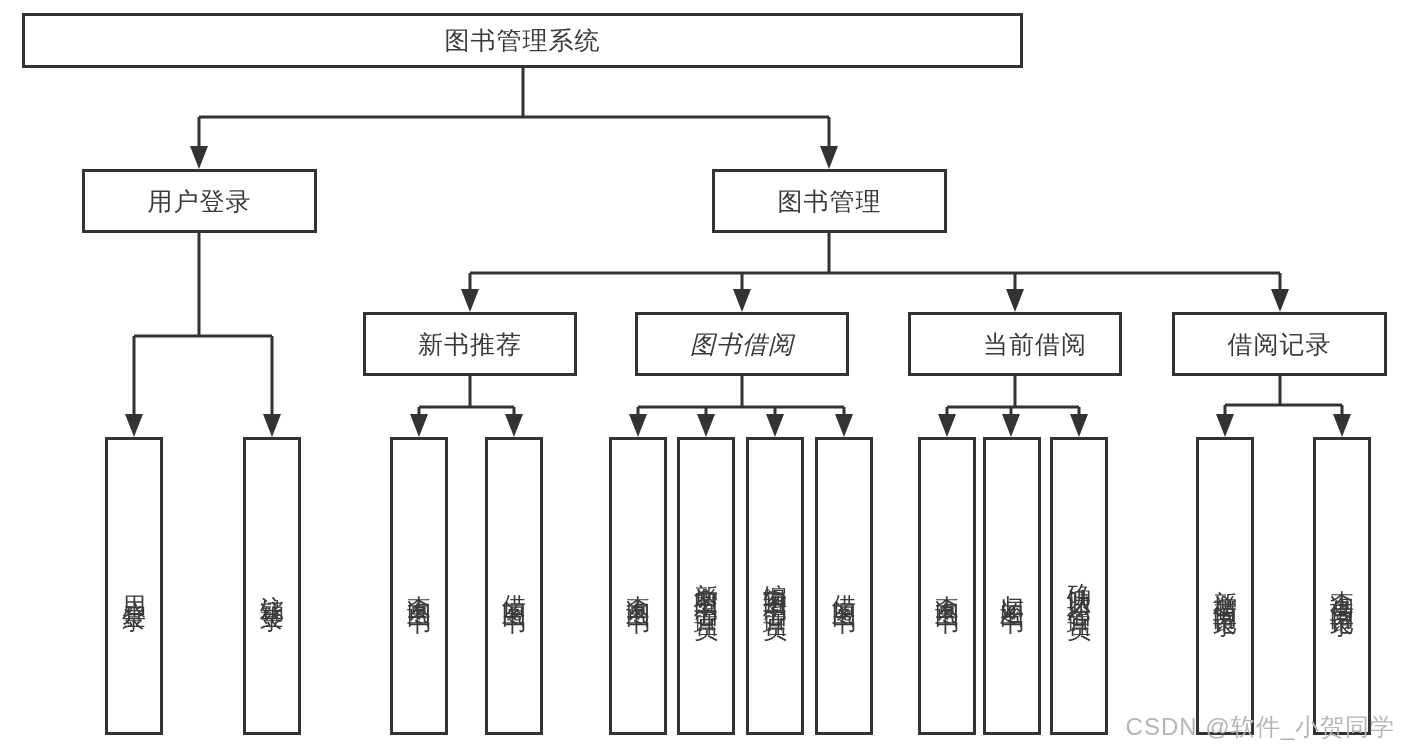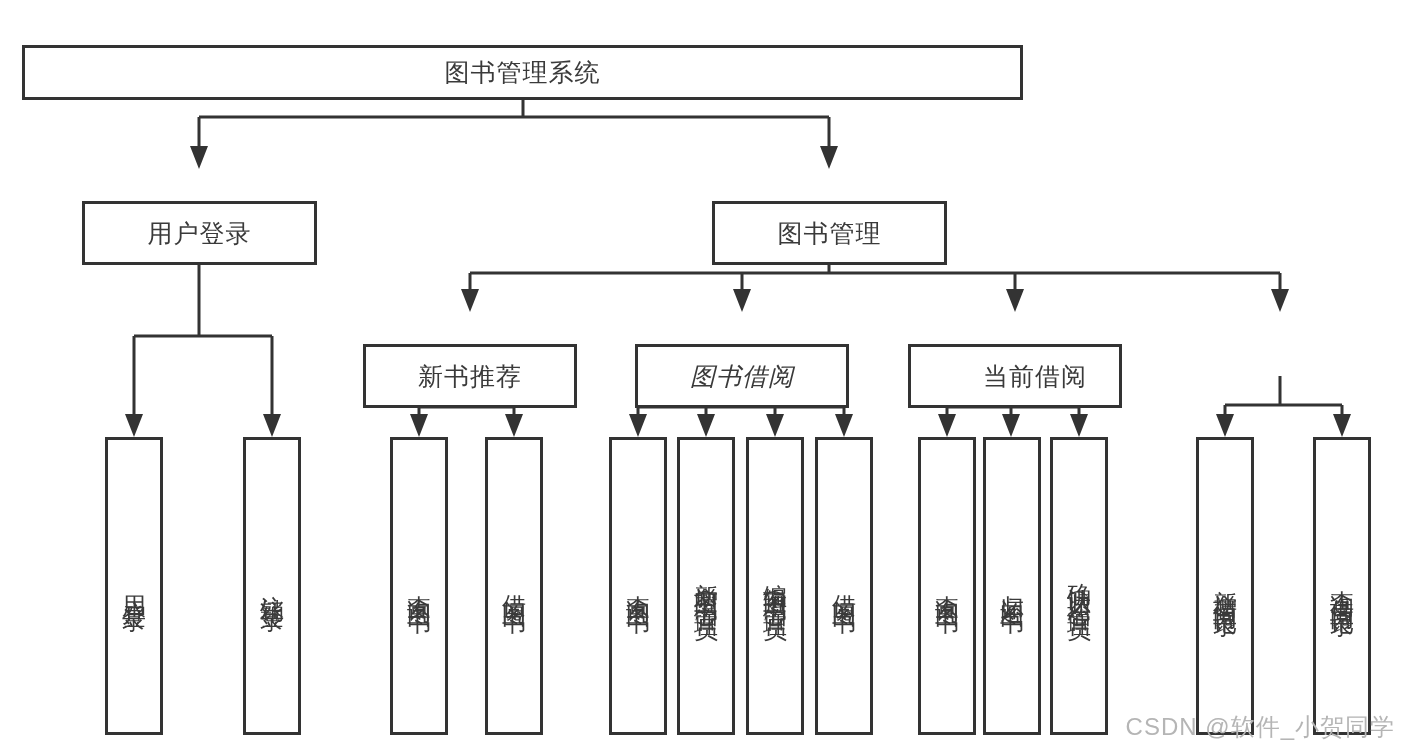--- a/index.html
+++ b/index.html
@@ -19,21 +19,21 @@
   .connectors{position:absolute;left:0;top:0;z-index:1;}
   .box{
     position:absolute;
     box-sizing:border-box;
     background:var(--bg);
     border:3px solid var(--line);
     color:var(--text);
     display:flex;align-items:center;justify-content:center;
     z-index:2;
   }
-  .box.h{font-size:25px;letter-spacing:1px;white-space:nowrap;margin-top:32px;}
+  .box.h{font-size:25px;letter-spacing:1px;white-space:nowrap;}
   .box.v{
     font-size:24px;
     writing-mode:vertical-rl;
     text-orientation:mixed;
     letter-spacing:5px;
     line-height:1;
   }
   
   .n-root{left:22px;top:13px;width:1001px;height:55px;}
   
@@ -94,20 +94,23 @@
 
   <div class="box h n-bookmgmt">
     <span>图书管理</span>
   </div>
   <div class="box h n-borrow">
     <span>图书借阅</span>
   </div>
   <div class="box h n-current">
     <span>当前借阅</span>
   </div>
+  <div class="box h n-records">
+    <span>借阅记录</span>
+  </div>
 
   <div class="box v leaf l-1">
     <span>用户登录</span>
   </div>
   <div class="box v leaf l-2">
     <span>注销登录</span>
   </div>
 
   <div class="box v leaf l-3">
     <span>查询图书</span>

